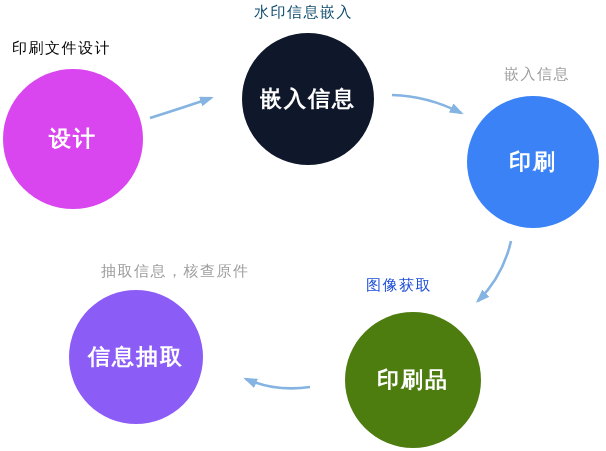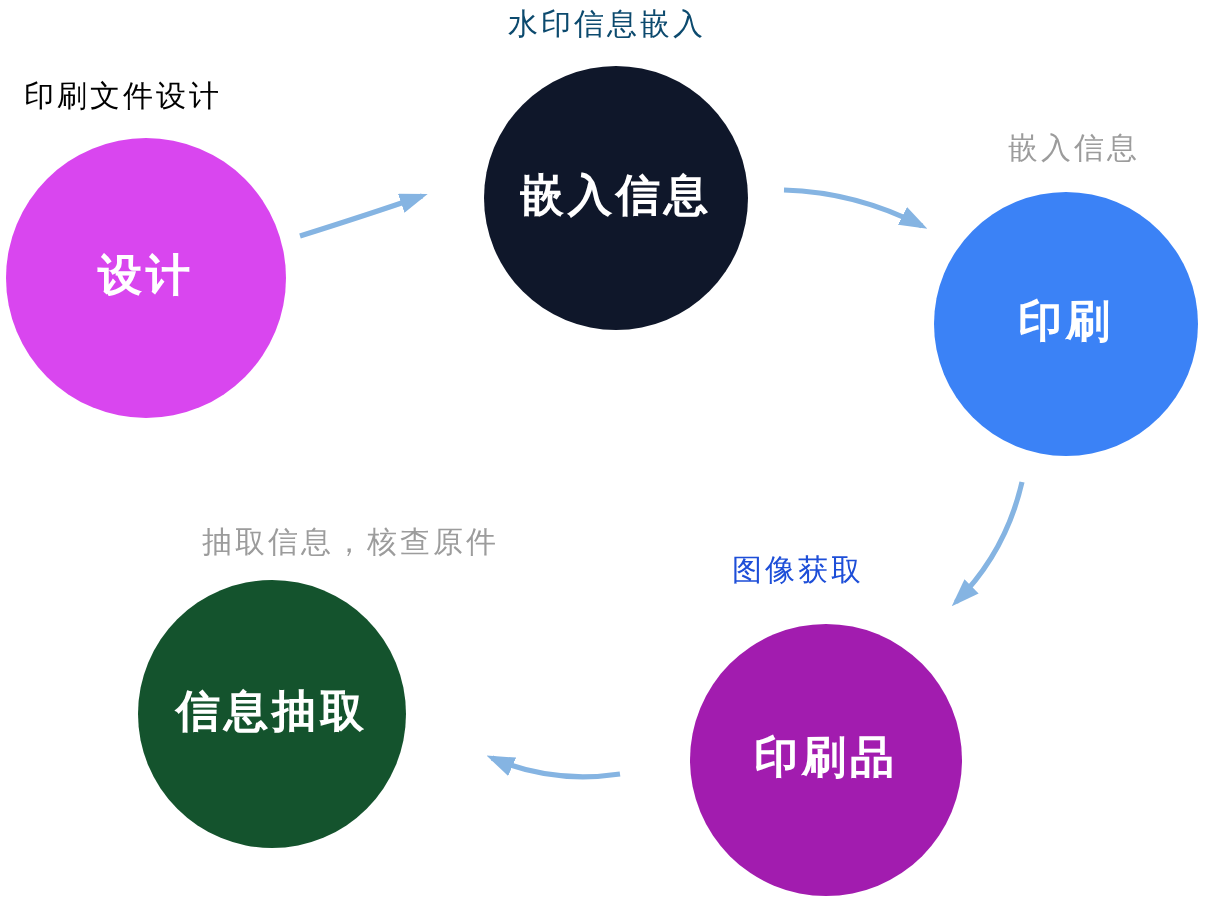--- a/index.html
+++ b/index.html
@@ -82,21 +82,21 @@
   </div>
 
   <div class="node node-embed" style="background-color: #0f172a;">
     <span>嵌入信息</span>
   </div>
 
   <div class="node node-print" style="background-color: #3b82f6;">
     <span>印刷</span>
   </div>
 
-  <div class="node node-scan" style="background-color: #a21caf;">
+  <div class="node node-scan" style="background-color: #4d7c0f;">
     <span>印刷品</span>
   </div>
 
-  <div class="node node-extract" style="background-color: #14532d;">
+  <div class="node node-extract" style="background-color: #8b5cf6;">
     <span>信息抽取</span>
   </div>
 
 </div>
 
 </body></html>

